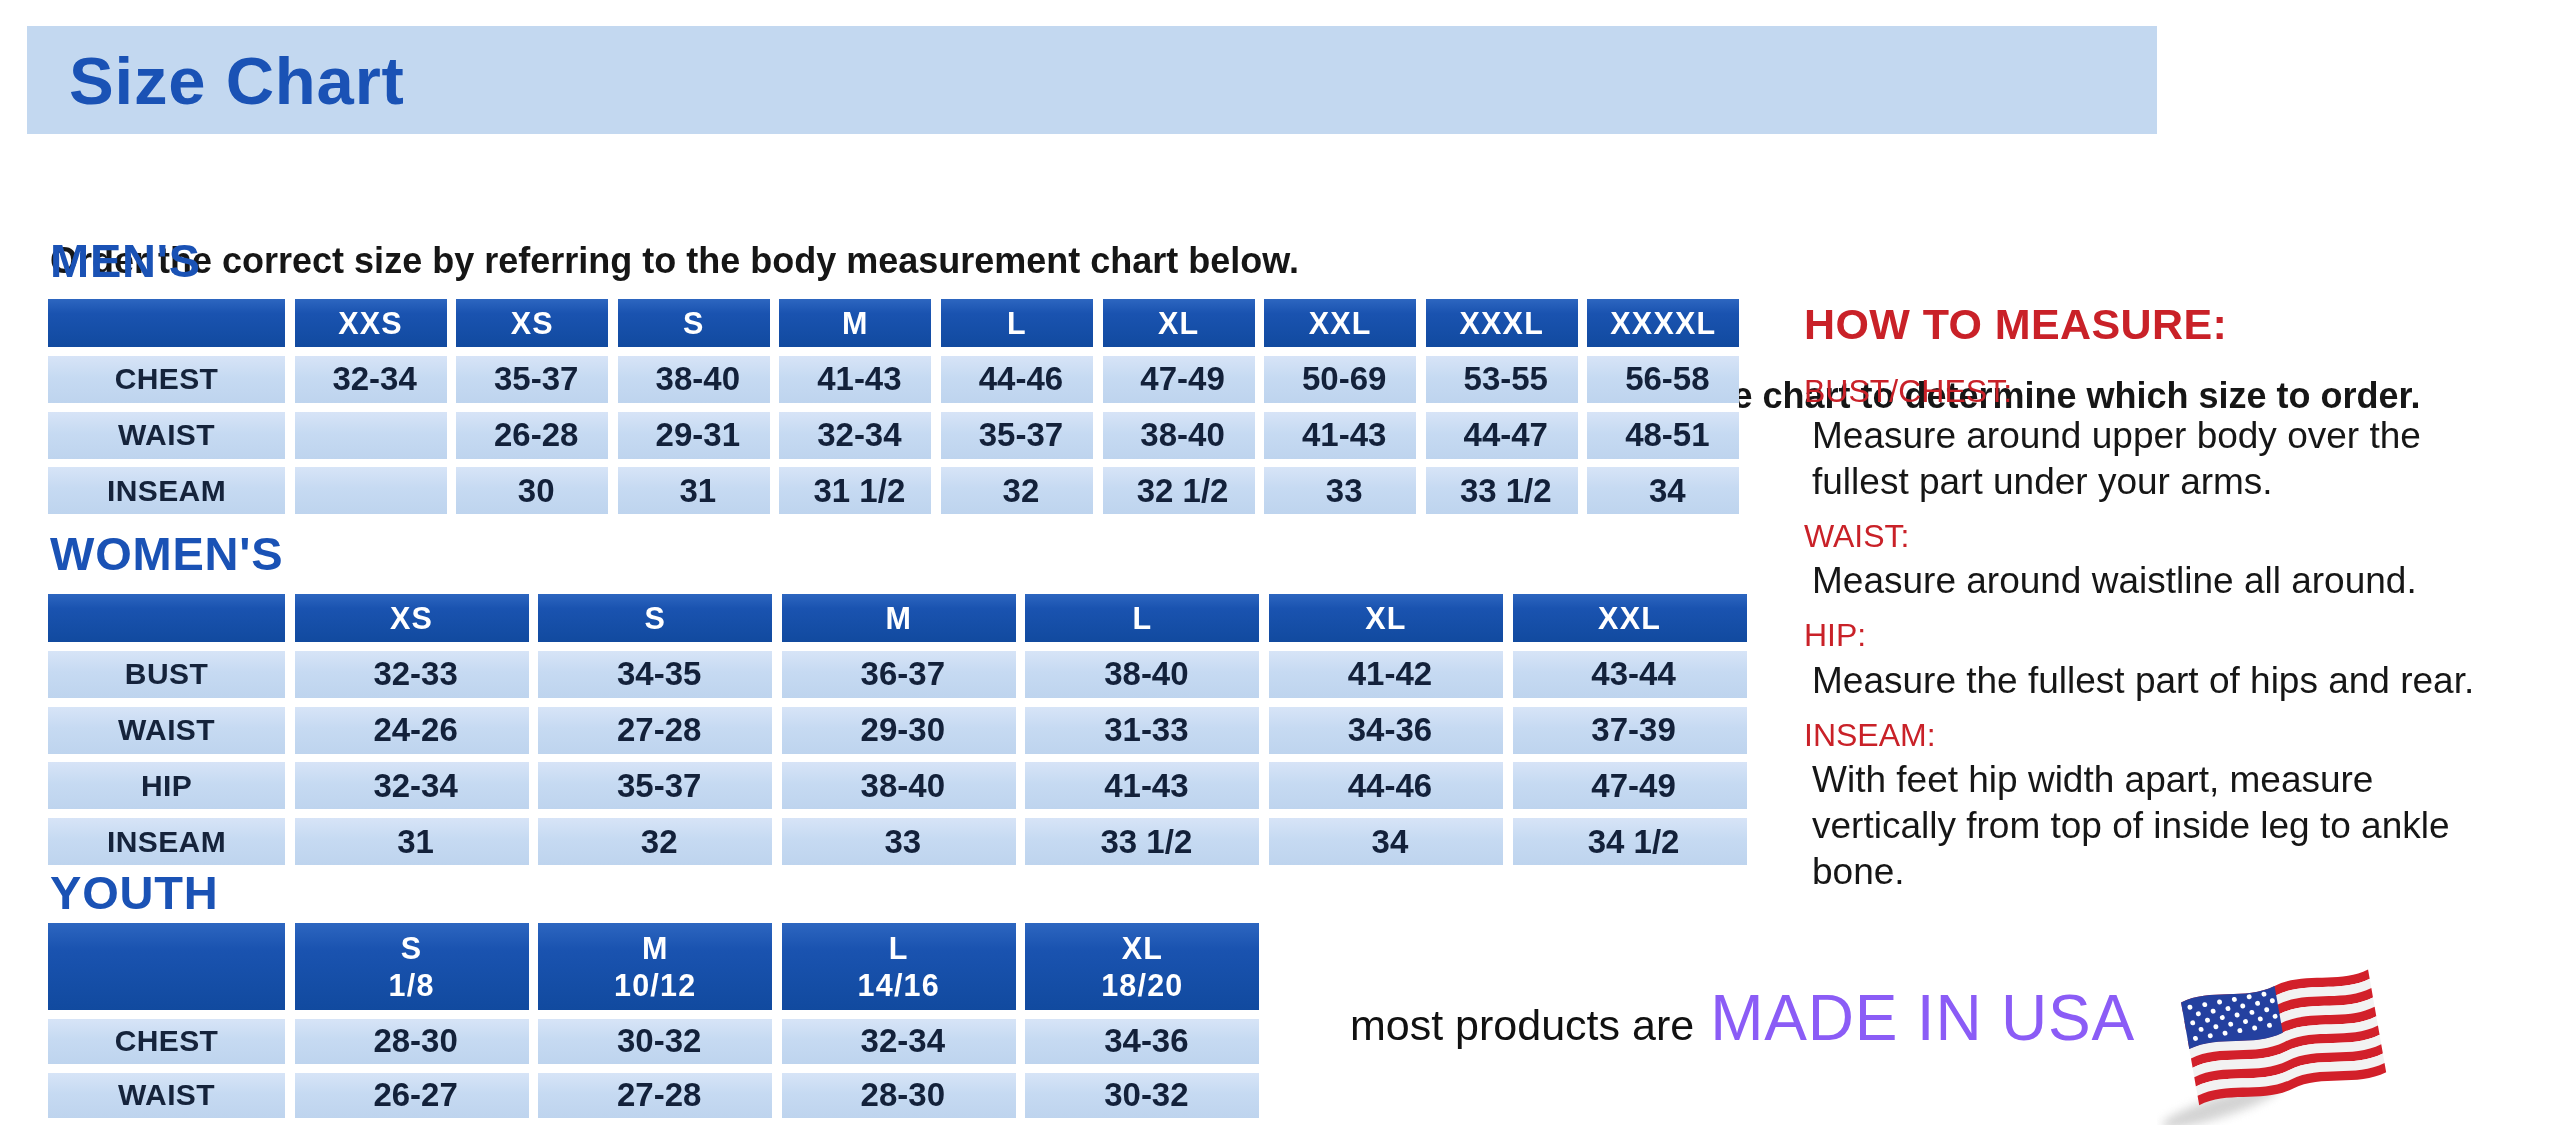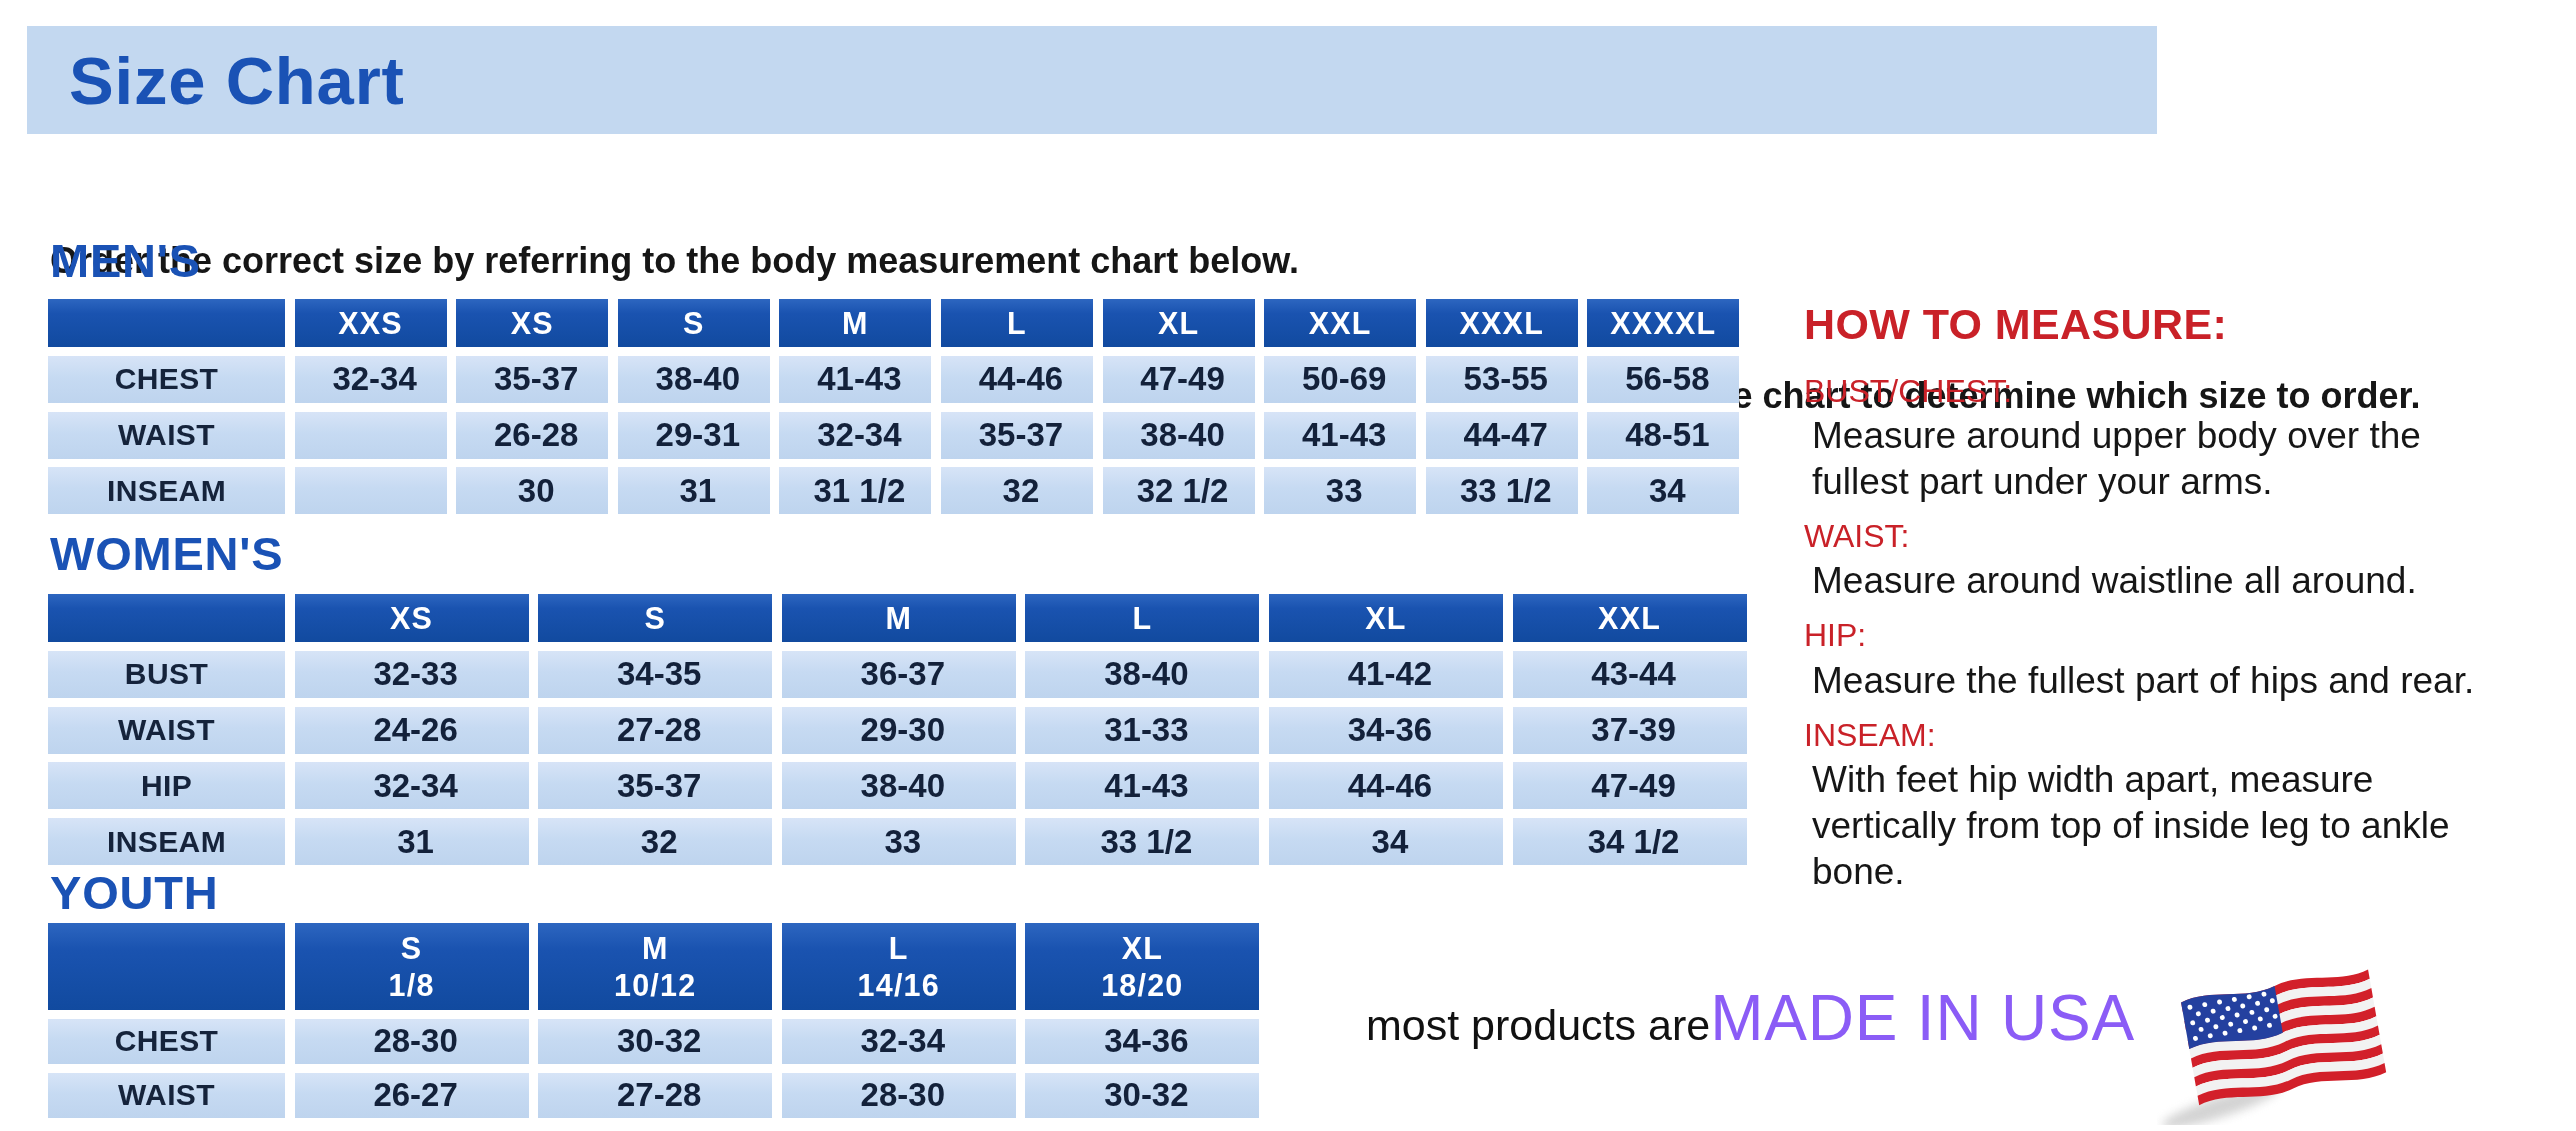--- a/index.html
+++ b/index.html
@@ -52,21 +52,21 @@
   .measure-col{position:absolute; left:1804px; top:300px; width:706px;}
   .measure-col h2{
     margin:0 0 24px 0; font-size:43px; font-weight:bold;
     color:var(--accent-red,#c92128); letter-spacing:0.4px;
   }
   .measure-section{margin:0 0 11.2px 0;}
   .measure-label{color:var(--accent-red,#c92128); font-size:32px; margin:0 0 3.2px 0;}
   .measure-text{font-size:37px; line-height:46px; color:#161616; margin:0 0 13px 8px;}
   
   .footer{position:absolute; left:1252px; top:981px; width:883px; text-align:right; white-space:nowrap;}
-  .footer-small{font-size:43px; color:#111; }
+  .footer-small{font-size:43px; color:#111; margin-right:16px;}
   .footer-big{font-size:64px; color:#8b5cf6; letter-spacing:0.8px;}
   .flag-wrap{position:absolute; left:2157px; top:947px; width:238px; height:178px;}
 </style>
 </head>
 <body>
 
 <div class="page" style="--banner-bg: #c3d8f0; --heading-blue: #1a52b5; --accent-red: #c92128;">
 
   <div class="banner">
     <h1>Size Chart</h1>

